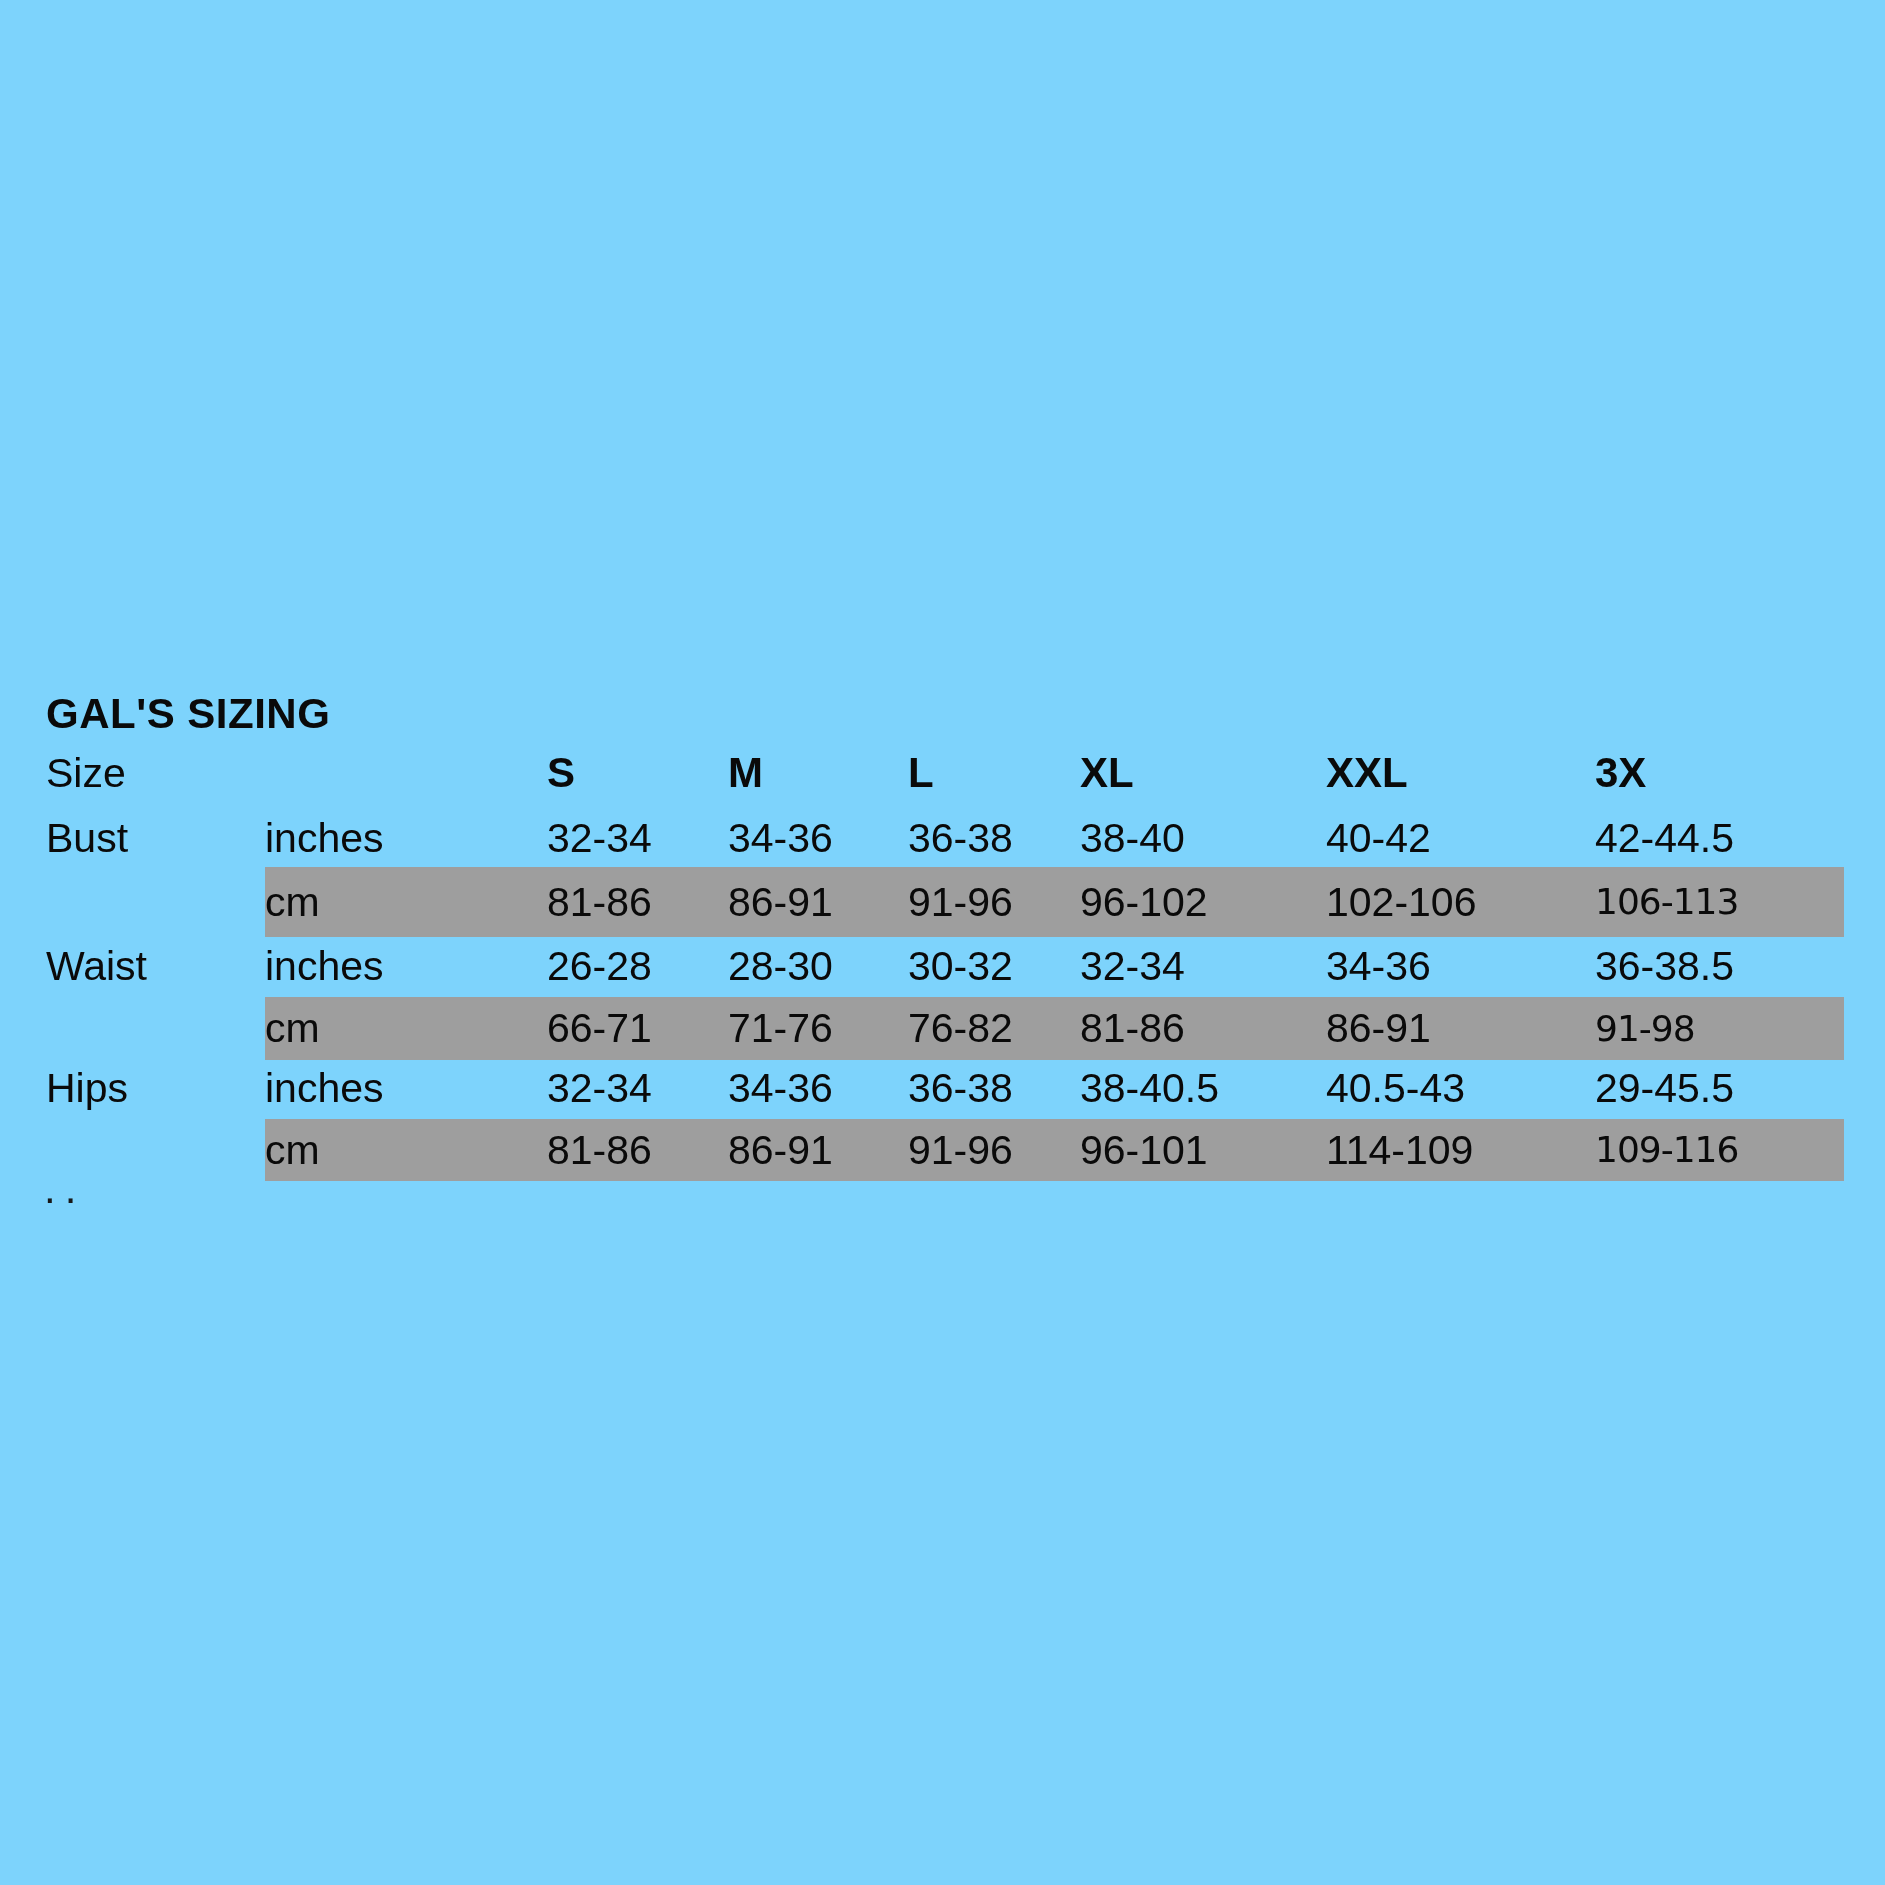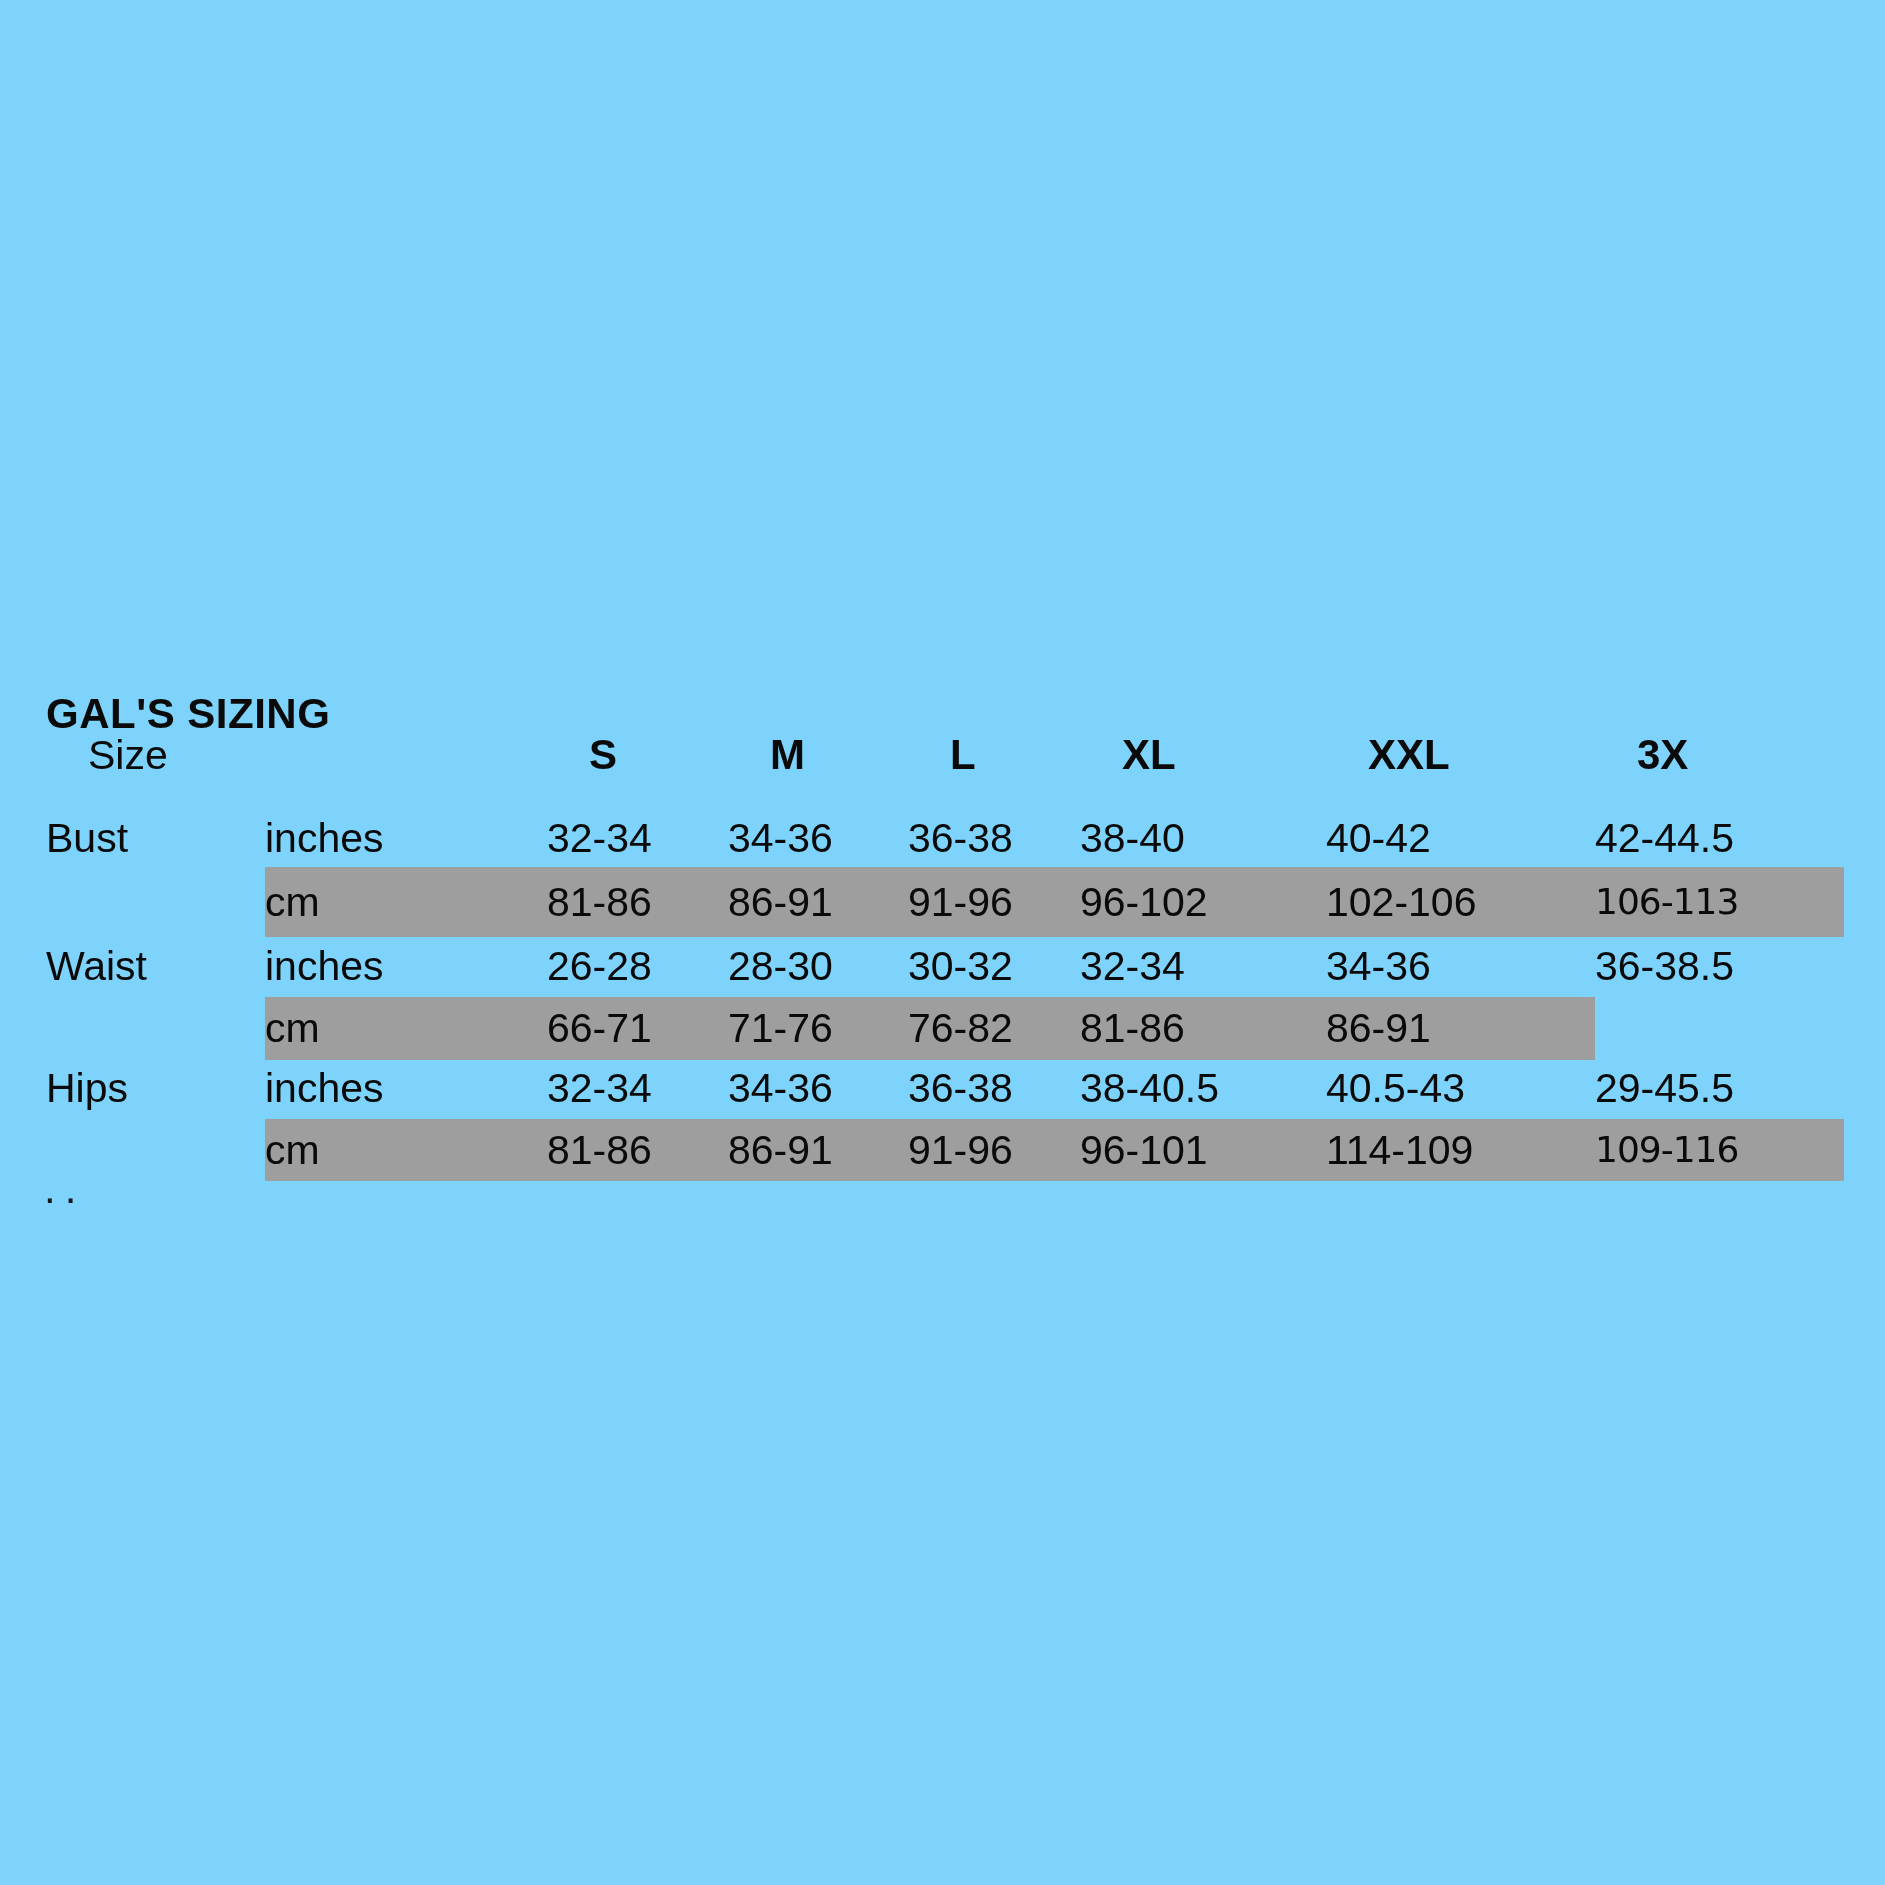--- a/index.html
+++ b/index.html
@@ -56,21 +56,21 @@
     color: #171717;
   }
 </style>
 </head>
 <body>
 
 <div class="canvas">
 
   <div class="title">GAL'S SIZING</div>
 
-  <div class="row header" style="top:730px;height:50px;margin-left:42px;">
+  <div class="row header" style="top:748px;height:50px;">
     <div class="cell label">Size</div>
     <div class="cell unit"></div>
     <div class="cell head">S</div>
     <div class="cell head">M</div>
     <div class="cell head">L</div>
     <div class="cell head">XL</div>
     <div class="cell head">XXL</div>
     <div class="cell head">3X</div>
   </div>
 
@@ -108,20 +108,21 @@
   </div>
 
   <div class="row gray" style="top:997px;height:63px;">
     <div class="cell label"></div>
     <div class="cell unit">cm</div>
     <div class="cell val v0">66-71</div>
     <div class="cell val v1">71-76</div>
     <div class="cell val v2">76-82</div>
     <div class="cell val v3">81-86</div>
     <div class="cell val v4">86-91</div>
+    <div class="cell val v5">91-98</div>
   </div>
 
   <div class="row" style="top:1063px;height:50px;">
     <div class="cell label">Hips</div>
     <div class="cell unit">inches</div>
     <div class="cell val v0">32-34</div>
     <div class="cell val v1">34-36</div>
     <div class="cell val v2">36-38</div>
     <div class="cell val v3">38-40.5</div>
     <div class="cell val v4">40.5-43</div>

